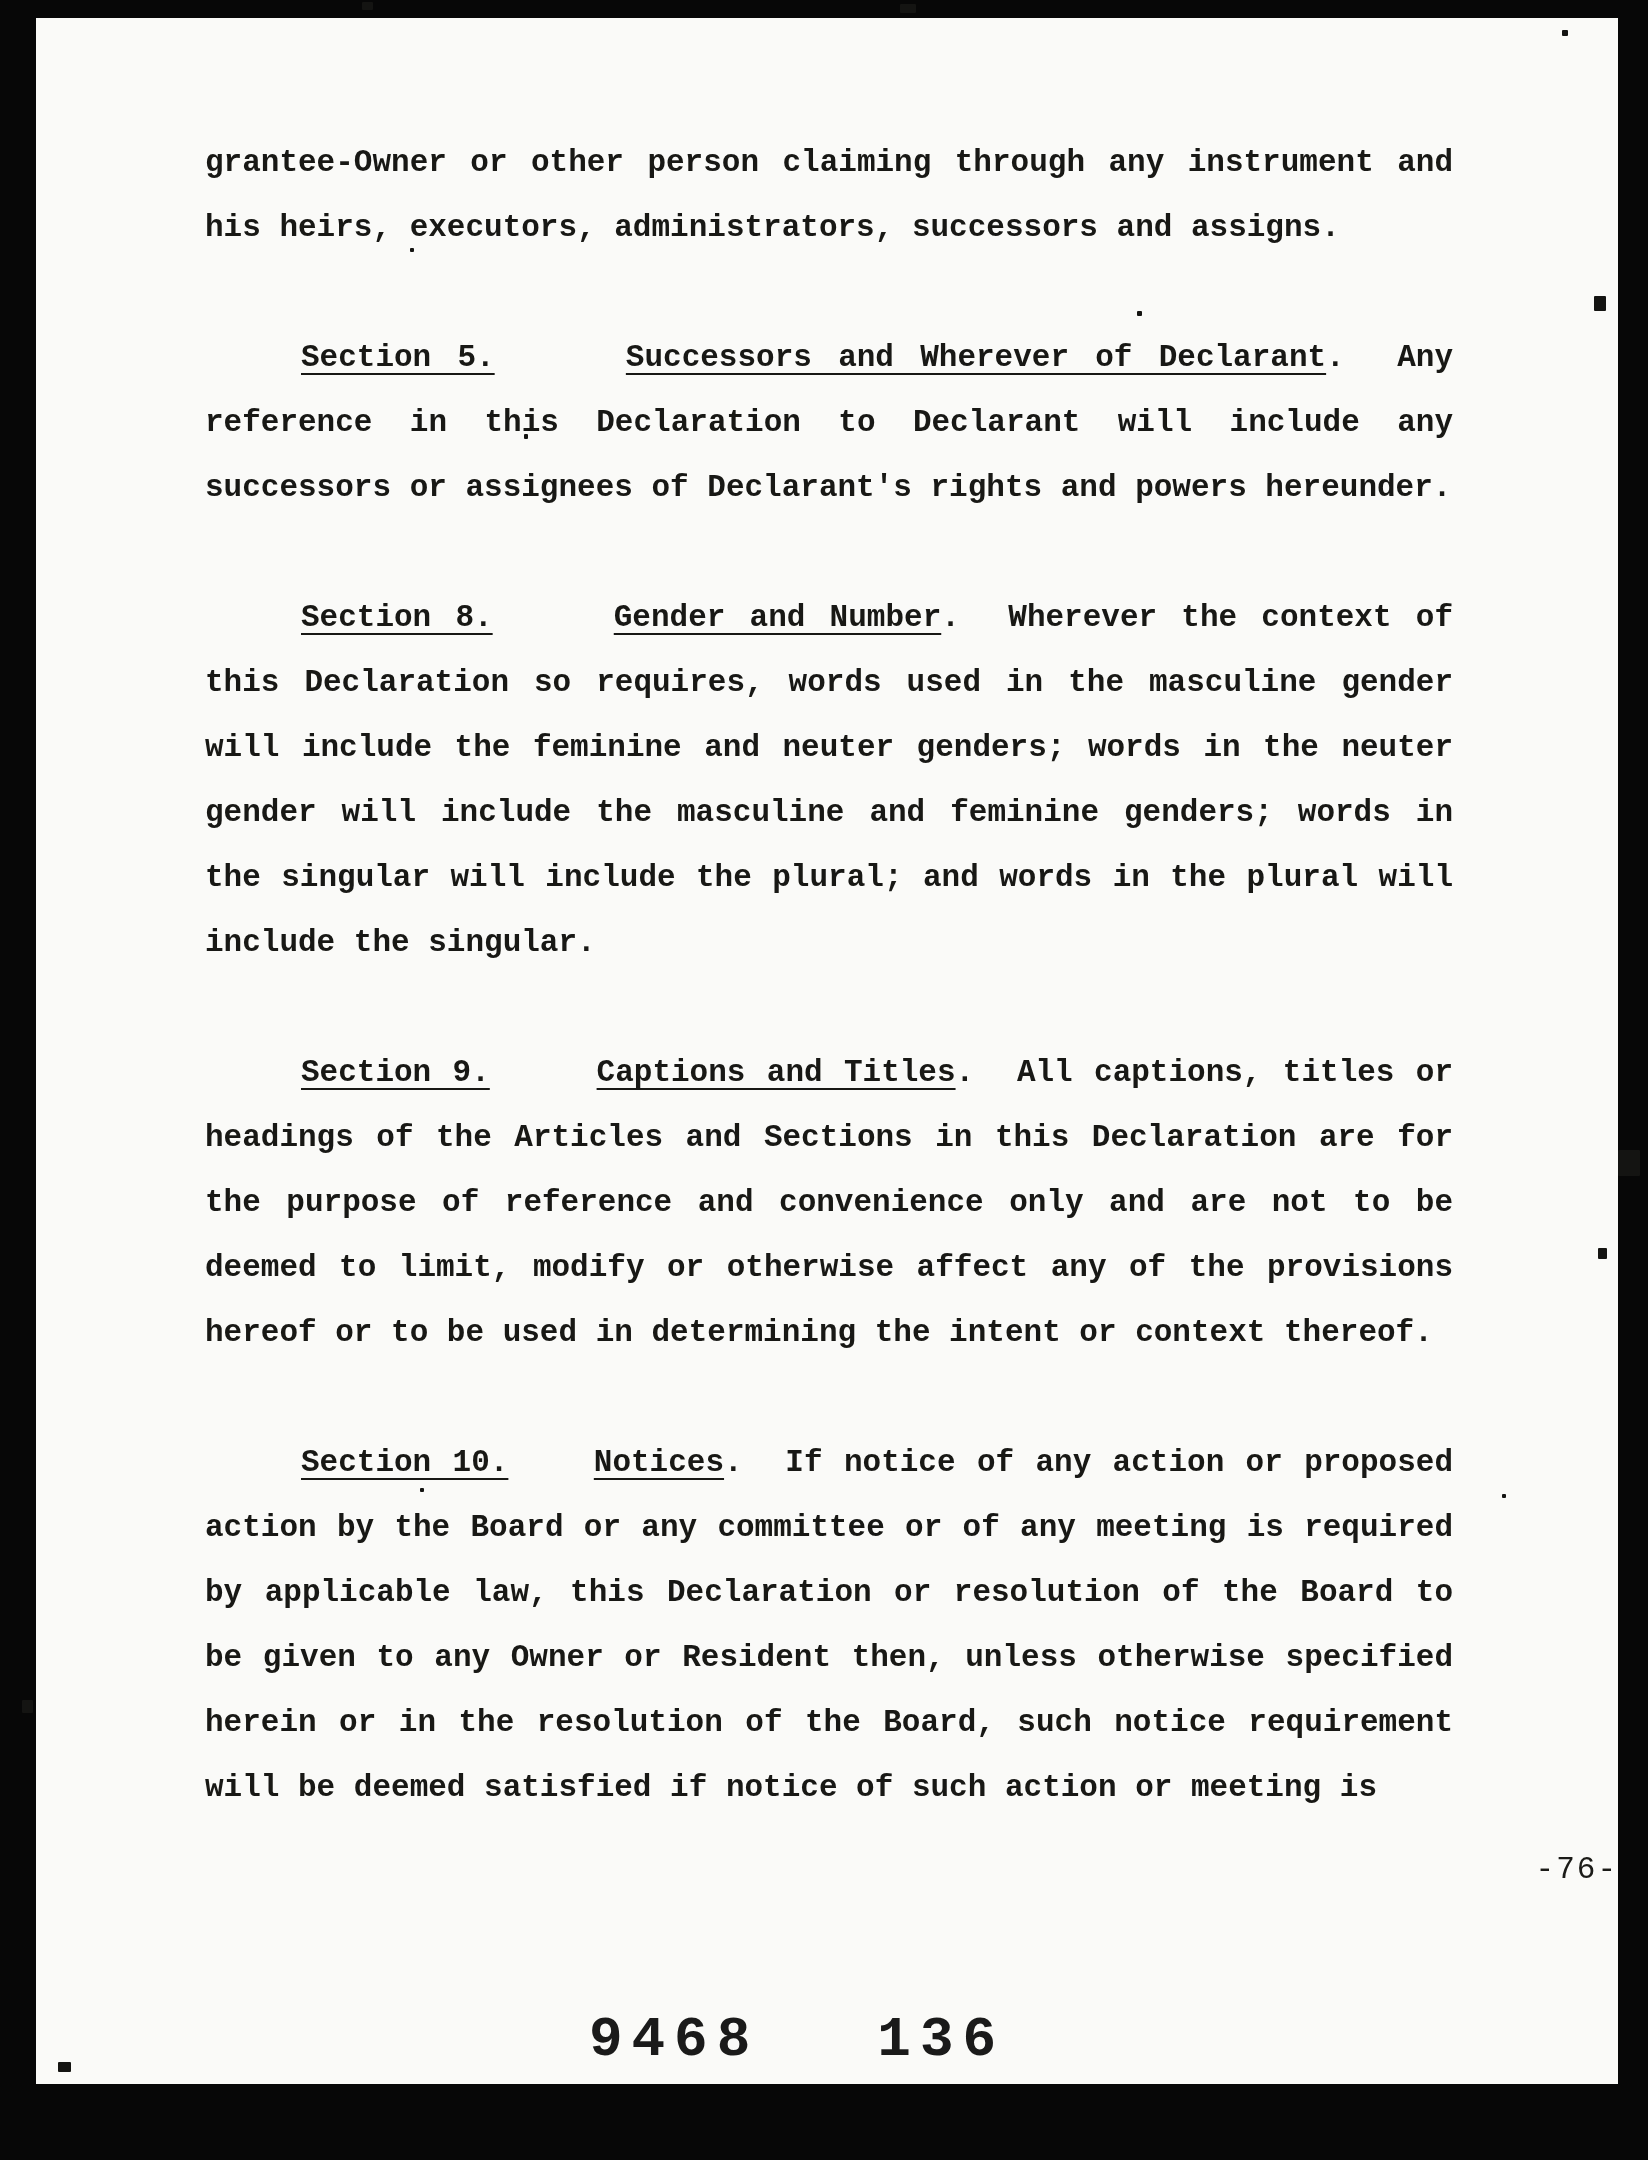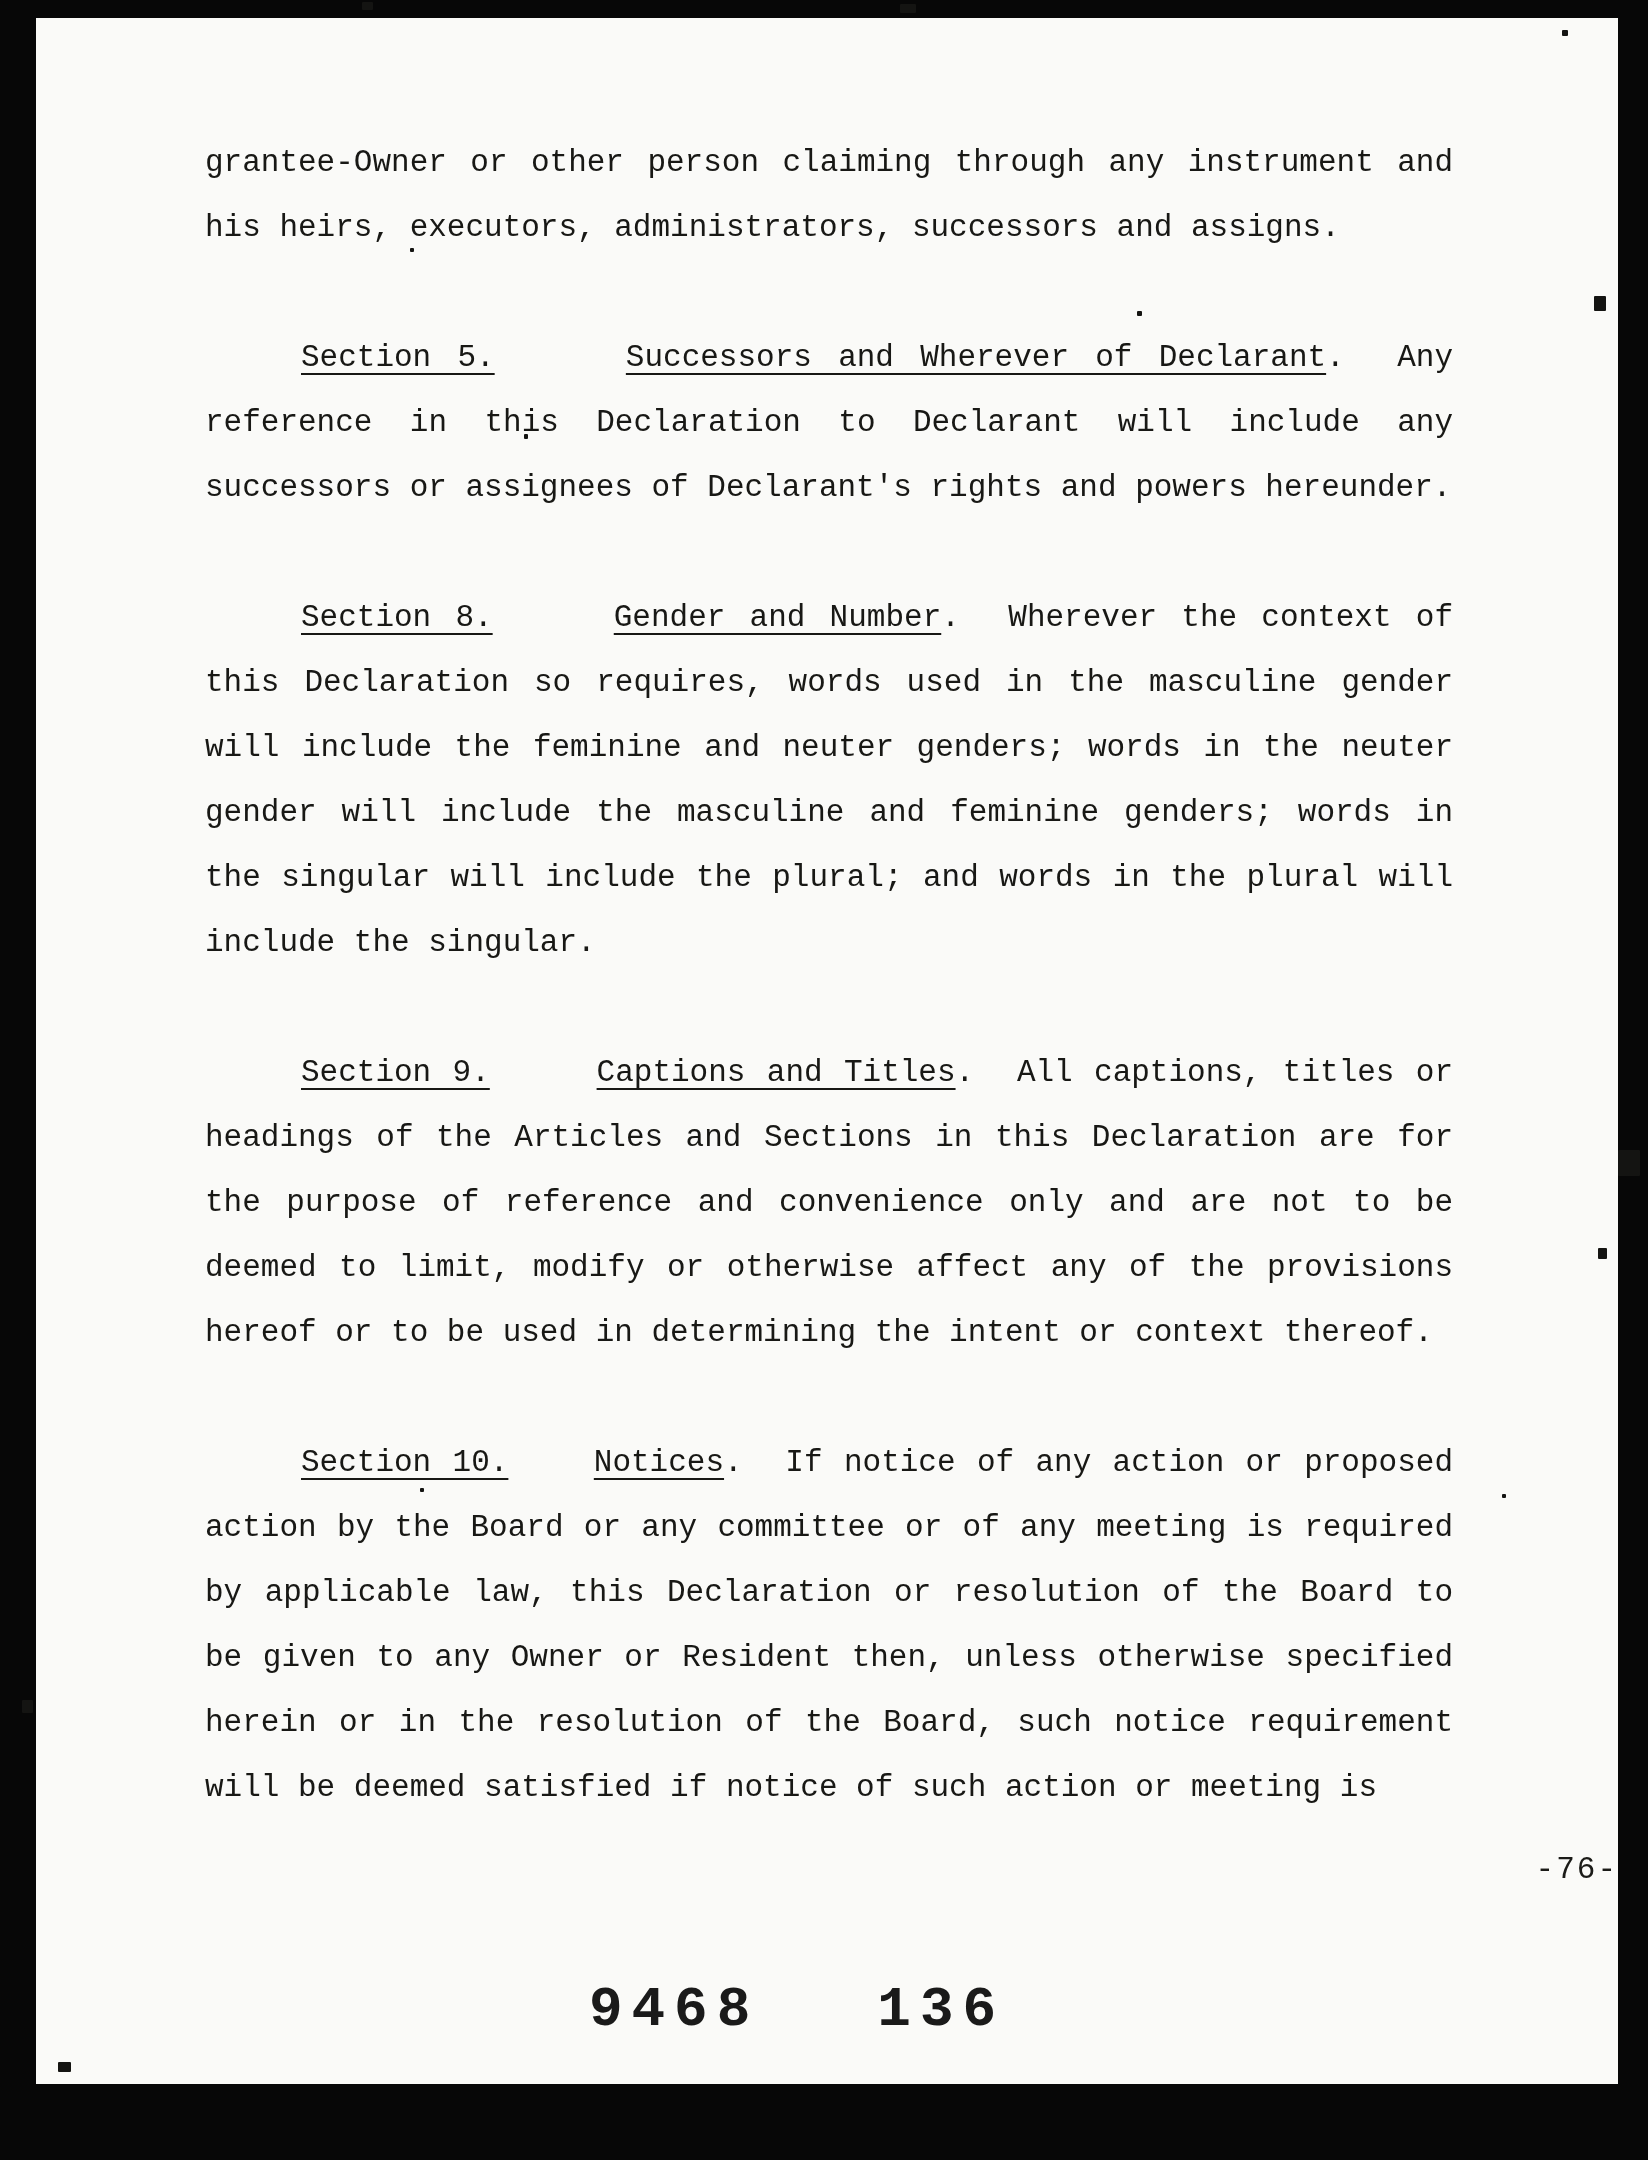--- a/index.html
+++ b/index.html
@@ -22,20 +22,21 @@
   }
   .doc-body {
     position: absolute;
     left: 169px;
     top: 112px;
     width: 1248px;
     color: #181815;
     font-size: 31px;
     line-height: 65px;
     text-align: justify;
+    font-weight: bold;
   }
   .para { margin: 0 0 65px 0; }
   .para:last-child { margin-bottom: 0; }
   .para.indent { text-indent: 96px; }
   .u {
     text-decoration: underline;
     text-underline-offset: 7px;
     text-decoration-thickness: 2px;
   }
   .page-number {
@@ -56,21 +57,21 @@
     top: 1964px;
     display: flex;
     justify-content: center;
     gap: 118px;
     transform: translateX(-30px);
     font-size: 56px;
     line-height: 56px;
     font-weight: bold;
     color: #1a1a1a;
   }
-  .stamp { letter-spacing: 9px; }
+  .stamp { letter-spacing: 9px; margin-top: 30px; }
   
   .top-strip {
     position: absolute;
     left: 0; top: 0;
     width: 1648px; height: 16px;
     background: #070707;
   }
   .speck {
     position: absolute;
     background: #141412;

